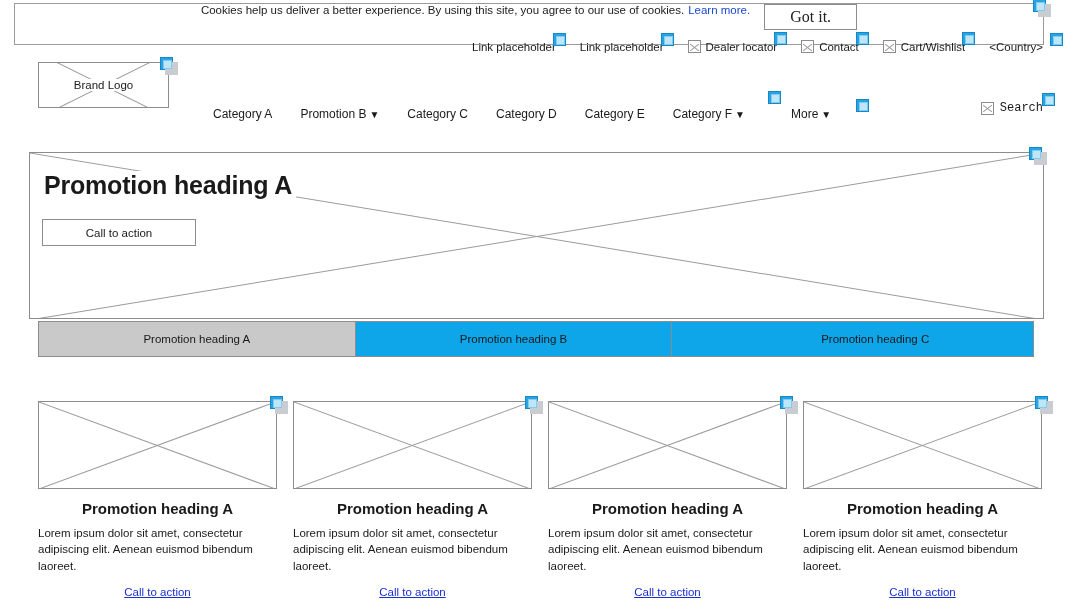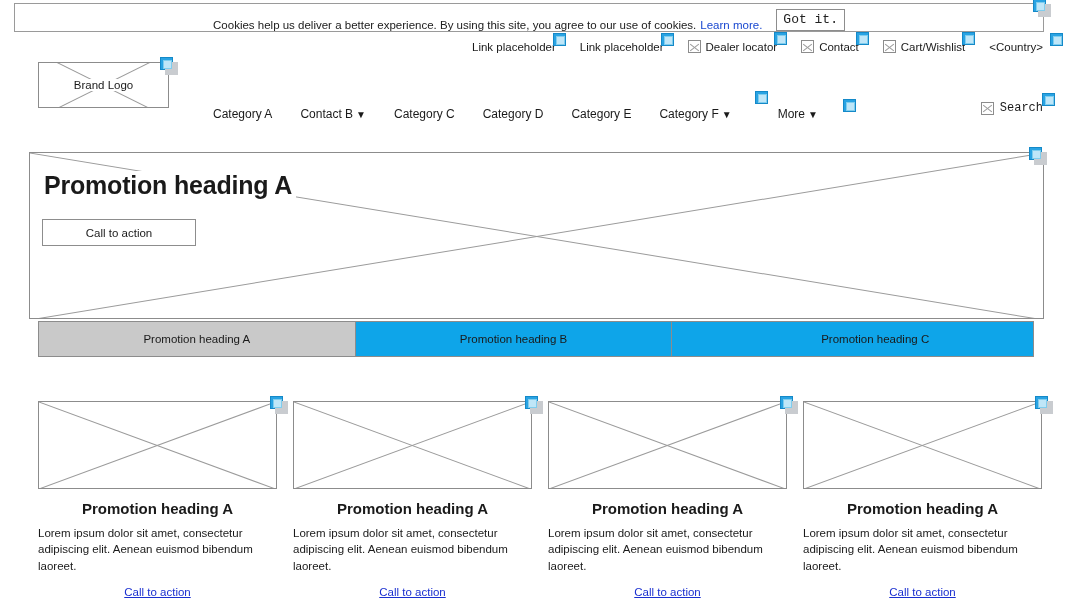--- a/index.html
+++ b/index.html
@@ -35,45 +35,45 @@
     left: 4px; top: 4px;
     width: 13px; height: 13px;
     background: #c9ccd0;
     z-index: -1;
   }
 
   
   .cookie-bar {
     position: absolute;
     left: 14px; top: 3px;
-    width: 1030px; height: 29px;
+    width: 1030px; height: 42px;
     border: 1px solid #9a9a9a;
     background: #fff;
     display: flex;
-    align-items: flex-end;
+    align-items: flex-start;
     justify-content: center;
   }
   .cookie-text {
     font-size: 11.5px;
     color: #202020;
     white-space: nowrap;
   }
   .cookie-link {
     color: #1a48d0;
     text-decoration: none;
     font-size: 11.5px;
   }
   .cookie-btn {
     margin-left: 14px;
     border: 1px solid #8d8d8d;
     background: #fff;
-    font-family: Liberation Mono, monospace;
-    font-size: 13px;
+    font-family: Liberation Serif, serif;
+    font-size: 16px;
     color: #202020;
-    padding: 3px 6px;
+    padding: 3px 25px;
     line-height: 1.1;
     cursor: pointer;
   }
 
   
   .util-nav {
     position: absolute;
     right: 30px; top: 40px;
     display: flex;
     align-items: center;
@@ -321,21 +321,21 @@
       <span>Brand Logo</span>
     </div>
   </div>
   <div class="note shadow" style="left:160px; top:57px;"></div>
 
   <div class="main-nav">
     <div class="nav-item">
       <span>Category A</span>
     </div>
     <div class="nav-item">
-      <span>Contact B</span><span class="caret">▼</span>
+      <span>Promotion B</span><span class="caret">▼</span>
     </div>
     <div class="nav-item">
       <span>Category C</span>
     </div>
     <div class="nav-item">
       <span>Category D</span>
     </div>
     <div class="nav-item">
       <span>Category E</span>
     </div>

